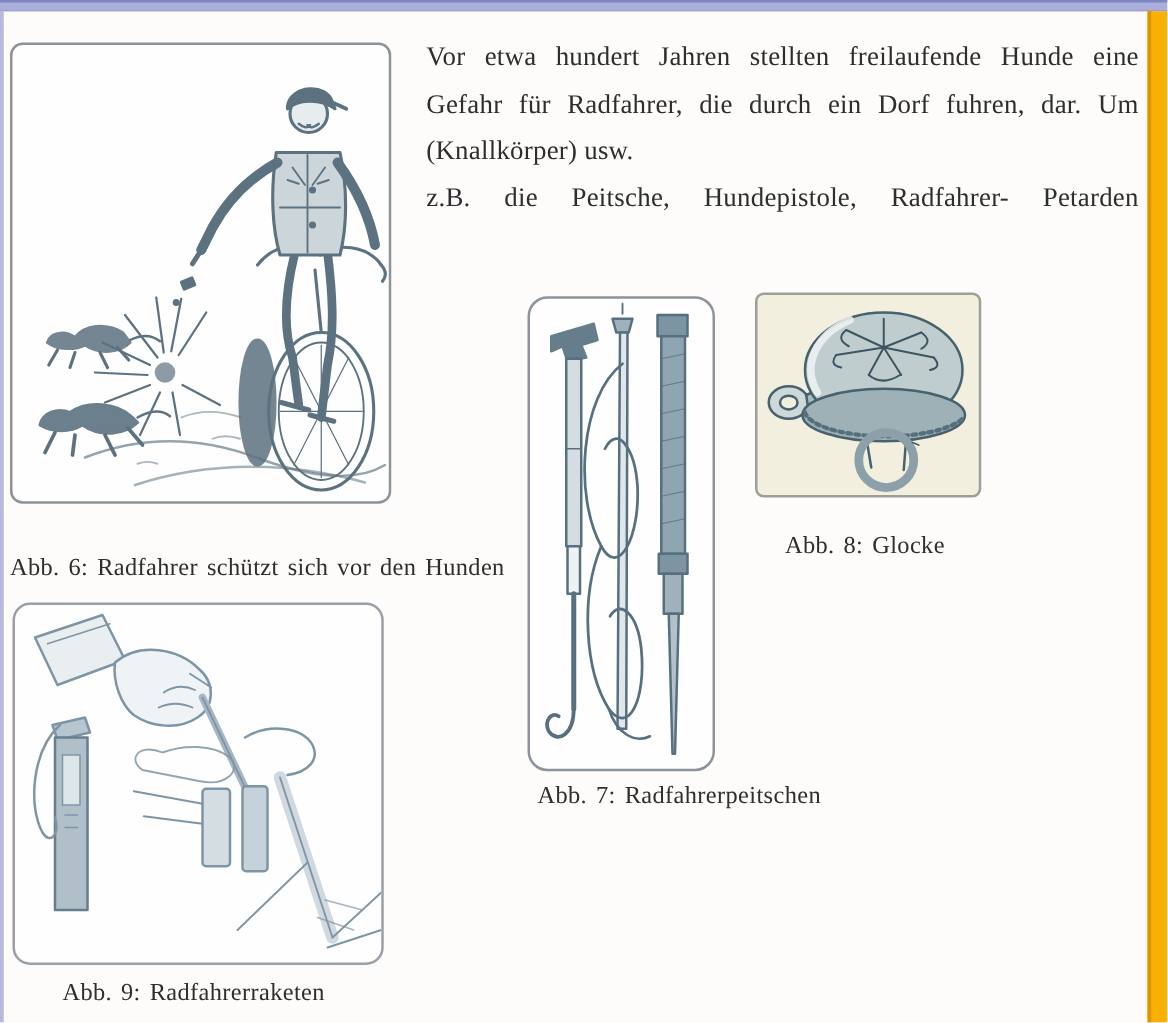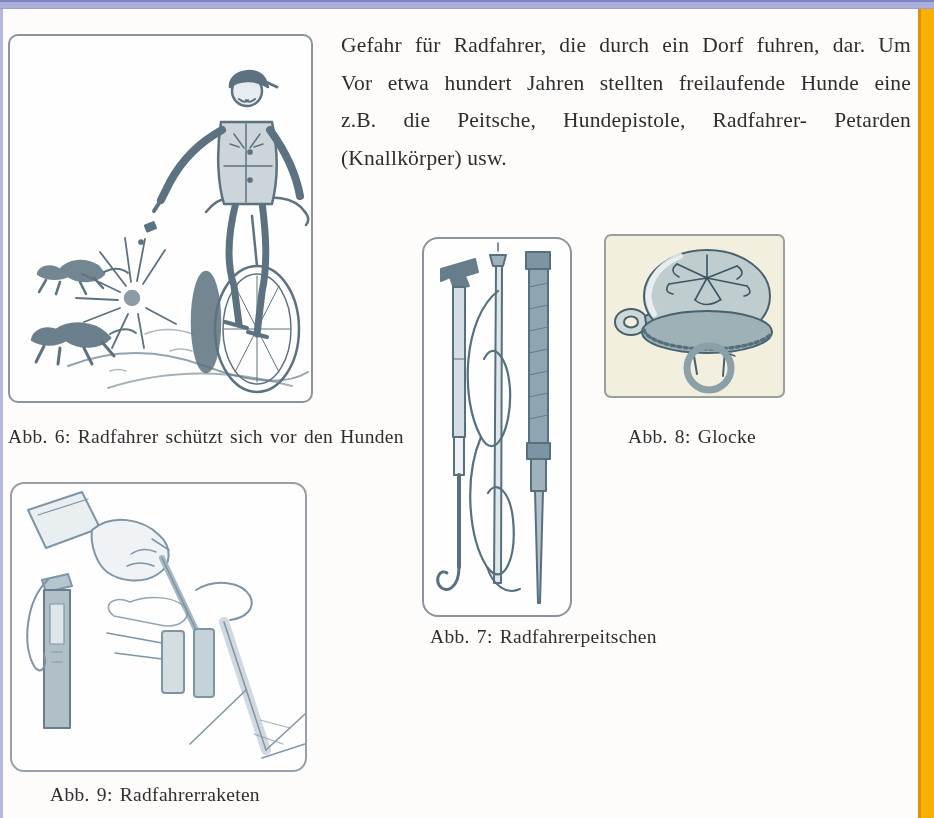--- a/index.html
+++ b/index.html
@@ -35,37 +35,37 @@
   }
   .fig svg{display:block;width:100%;height:100%;}
   .fig6{left:8px;top:34px;width:305px;height:369px;border-radius:10px;}
   .fig7{left:422px;top:237px;width:150px;height:380px;border-radius:16px;}
   .fig8{left:604px;top:234px;width:181px;height:164px;border-radius:7px;background:#f2efdf;border-color:#9ba197;}
   .fig9{left:10px;top:482px;width:297px;height:290px;border-radius:14px;border-color:#9aa0a6;}
   .cap{
     position:absolute;font-size:19.5px;white-space:nowrap;letter-spacing:.3px;
     word-spacing:2px;
   }
-  .cap6{left:8px;top:426px;}
+  .cap6{left:8px;top:444px;}
   .cap7{left:430px;top:626px;text-align:right;}
   .cap8{left:628px;top:426px;}
   .cap9{left:6px;top:784px;margin-left:44px;}
 </style>
 </head>
 <body>
 
 <div class="top-band"></div>
 <div class="left-line"></div>
 <div class="right-stripe"></div>
 
 <div class="para">
+  <div class="pline">Vor etwa hundert Jahren stellten freilaufende Hunde eine</div>
   <div class="pline">Gefahr für Radfahrer, die durch ein Dorf fuhren, dar. Um</div>
-  <div class="pline">Vor etwa hundert Jahren stellten freilaufende Hunde eine</div>
+  <div class="pline last">(Knallkörper) usw.</div>
   <div class="pline">z.B. die Peitsche, Hundepistole, Radfahrer- Petarden</div>
-  <div class="pline last">(Knallkörper) usw.</div>
 </div>
 
 <div class="fig fig6">
   <svg viewBox="0 0 301 365">
     <g fill="none" stroke="#5c7280" stroke-width="2.5" stroke-linecap="round" stroke-linejoin="round">
 
       <path d="M58 330 Q125 304 195 330 T298 336" stroke-width="2" opacity=".65"></path>
       <path d="M98 352 Q185 324 282 350" stroke-width="2" opacity=".55"></path>
       <path d="M135 298 q22 -9 48 0" stroke-width="1.5" opacity=".5"></path>
       <path d="M160 315 q10 -4 22 0 M100 335 q8 -3 16 0" stroke-width="1.5" opacity=".5"></path>

